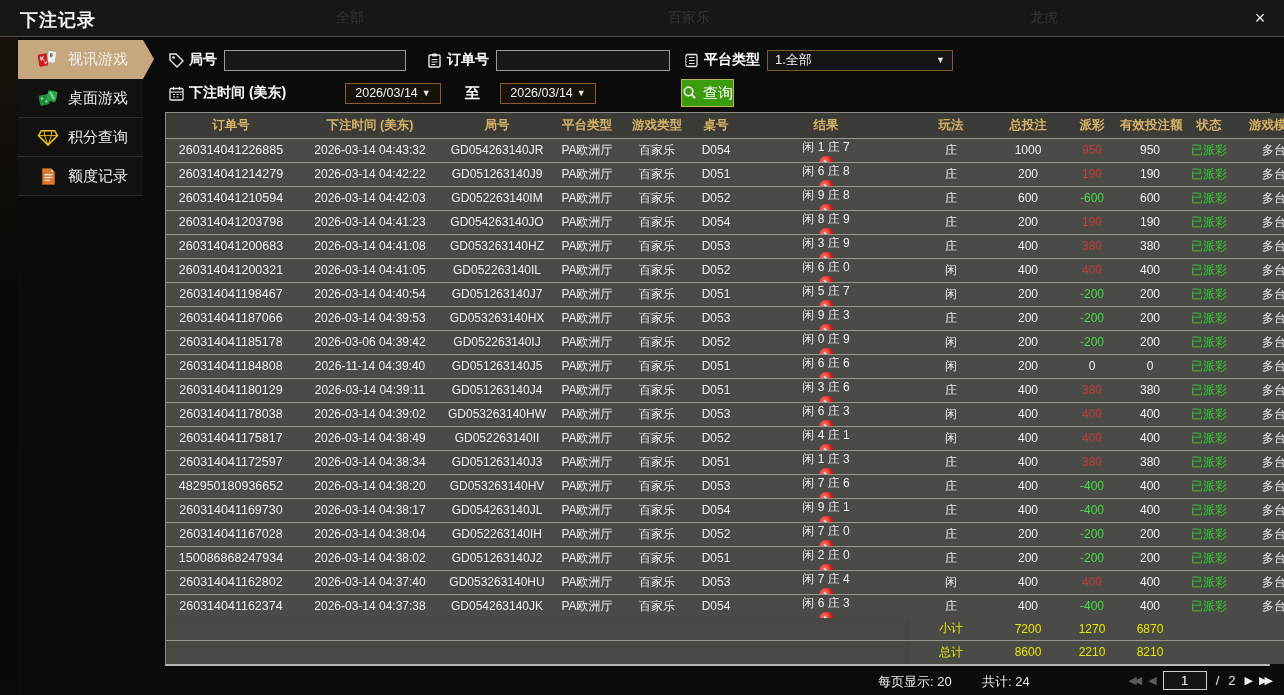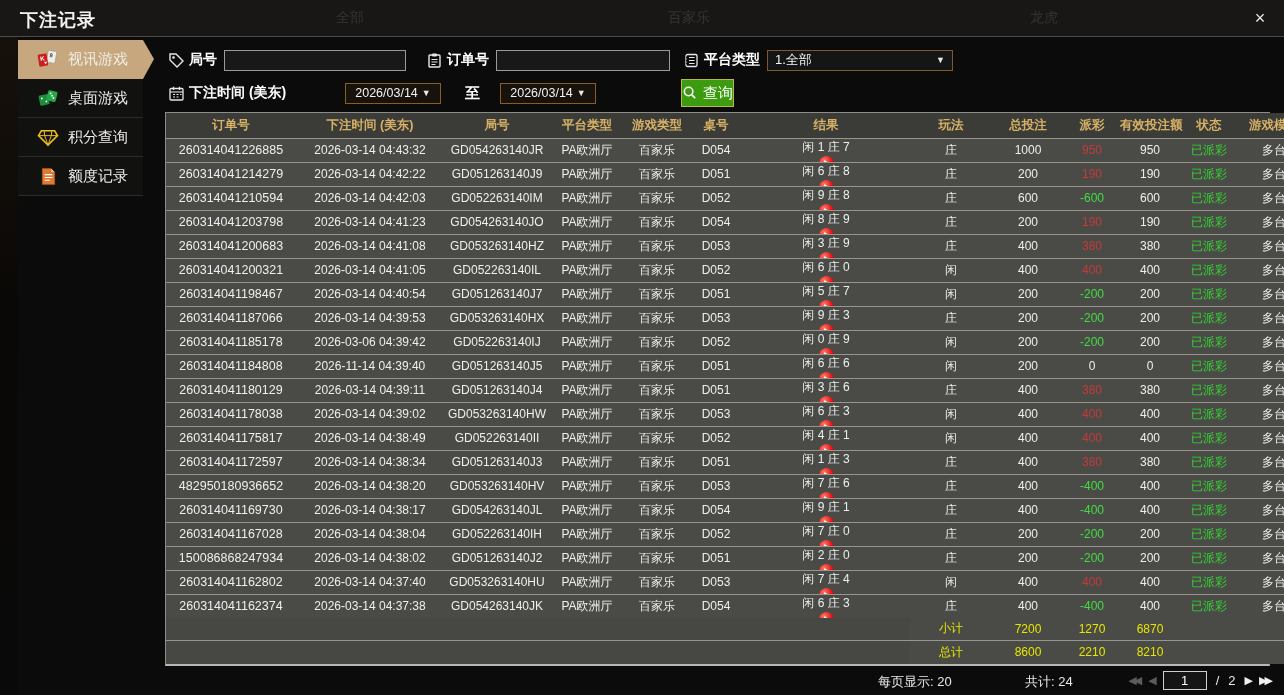--- a/index.html
+++ b/index.html
@@ -66,21 +66,21 @@
   td.neg { color:var(--neg); }
   td.zero { color:#efefef; }
   td.c-status { color:var(--status); }
   td.c-mode, th.c-mode { padding-right:48px; }
   .summary td { font-weight:normal; color:var(--yellow); }
   .summary .sum-label { color:var(--yellow); }
 
   
   .foot { position:absolute; left:165px; top:666px; width:1105px; height:28px; font-size:13px; color:#e8e8e8; }
   .per-page { position:absolute; left:677px; top:7px;margin-left:36px; }
-  .total-count { position:absolute; left:860px; top:7px; }
+  .total-count { position:absolute; left:817px; top:7px; }
   .pager { position:absolute; right:0px; top:5px; display:flex; align-items:center; gap:9px; }
   .pg-arrow { font-size:11px; cursor:pointer; letter-spacing:-3px; }
   .pg-arrow.disabled { color:#5c5c5c; }
   .pg-arrow.enabled { color:#f0f0f0; }
   .page-input { width:44px; height:19px; background:#151515; border:1px solid #cfcfcf; color:#fff;
     font-size:13px; text-align:center; outline:none; }
   .pg-sep { color:#e8e8e8; }
 </style>
 </head>
 <body>

